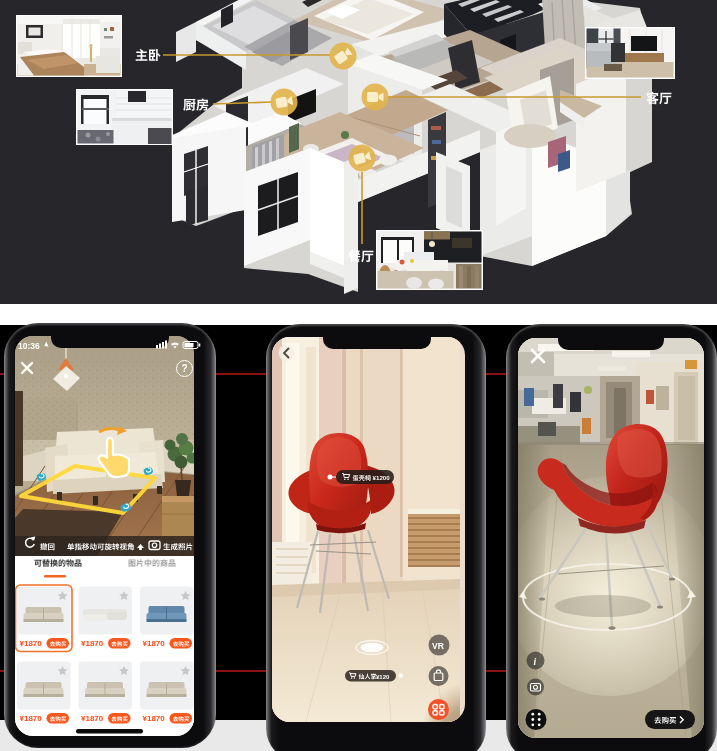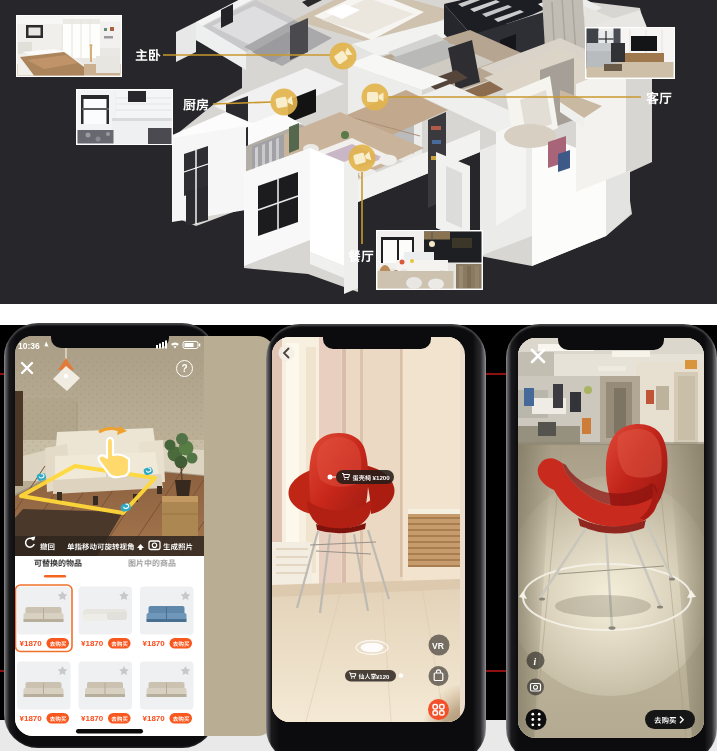--- a/index.html
+++ b/index.html
@@ -351,21 +351,21 @@
 
 <div class="abs" style="left:0;top:395px;width:717px;height:31px;background:#e9e9e9;"></div>
 
 <div class="abs" style="left:0;top:48px;width:717px;height:1.5px;background:#8e1111;"></div>
 
 <div class="abs" style="left:0;top:345px;width:717px;height:1.5px;background:#8e1111;"></div>
 </div>
 
 <div class="abs" style="left:4px;top:323px;width:212px;height:425px;border-radius:34px;background:linear-gradient(90deg,#7a7a7e 0,#1a1a1c 2.5%,#0c0c0e 6%,#0c0c0e 94%,#2a2a2c 97.5%,#85858a 100%);box-shadow:inset 0 2px 2px rgba(255,255,255,0.25), inset 0 -1px 2px rgba(255,255,255,0.12);">
 
-<div class="abs" style="left:11px;top:13px;width:217px;height:400px;border-radius:18px;overflow:hidden;background:#b9ae94;padding-left:43px;">
+<div class="abs" style="left:11px;top:13px;width:179px;height:400px;border-radius:18px;overflow:hidden;background:#b9ae94;">
 <svg width="189" height="400" viewBox="0 0 189 400" style="position:absolute;left:0;top:0;">
 <defs>
             <linearGradient id="ceil" x1="0" y1="0" x2="0" y2="1">
               <stop offset="0" stop-color="#a99e85"></stop>
               <stop offset="1" stop-color="#c3b89e"></stop>
             </linearGradient>
             <linearGradient id="floorw" x1="0" y1="0" x2="0" y2="1">
               <stop offset="0" stop-color="#8a5f3e"></stop>
               <stop offset="1" stop-color="#a4764e"></stop>
             </linearGradient>

